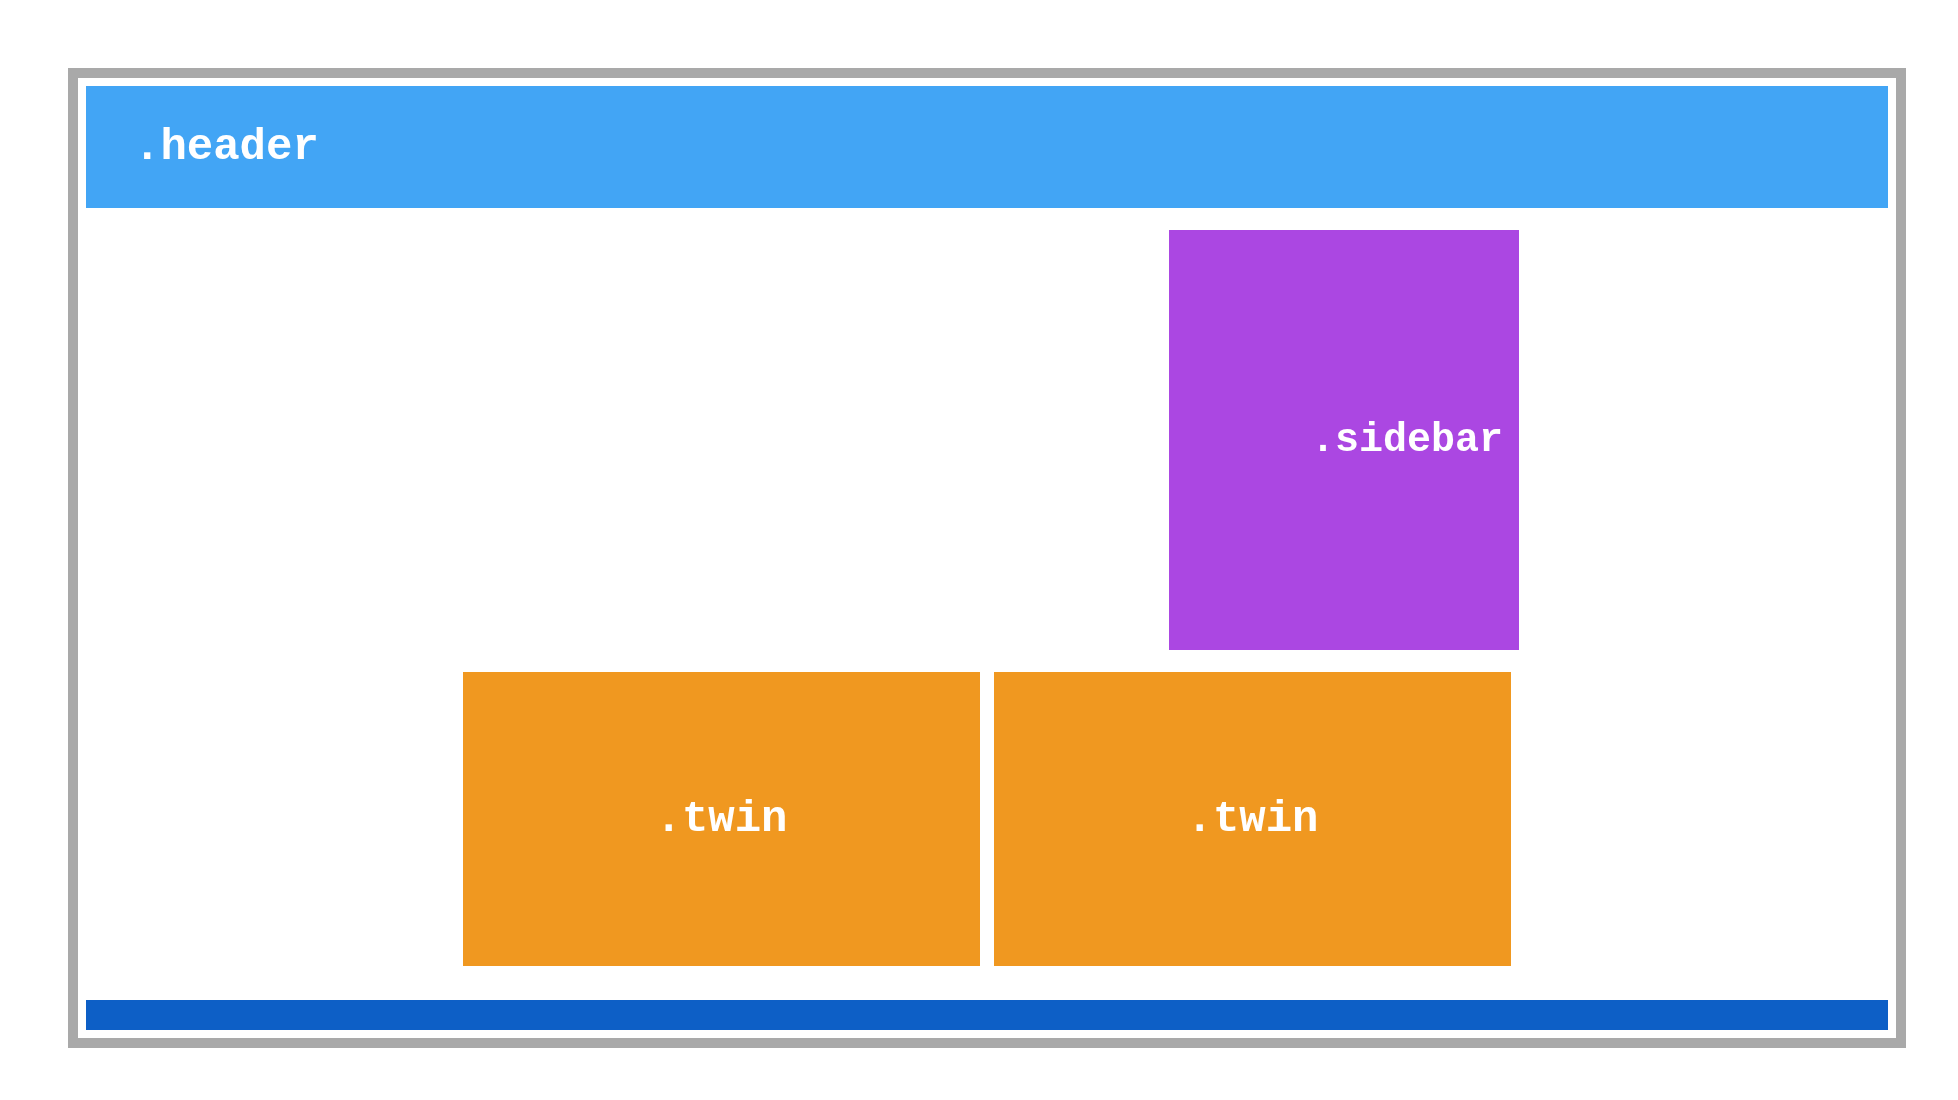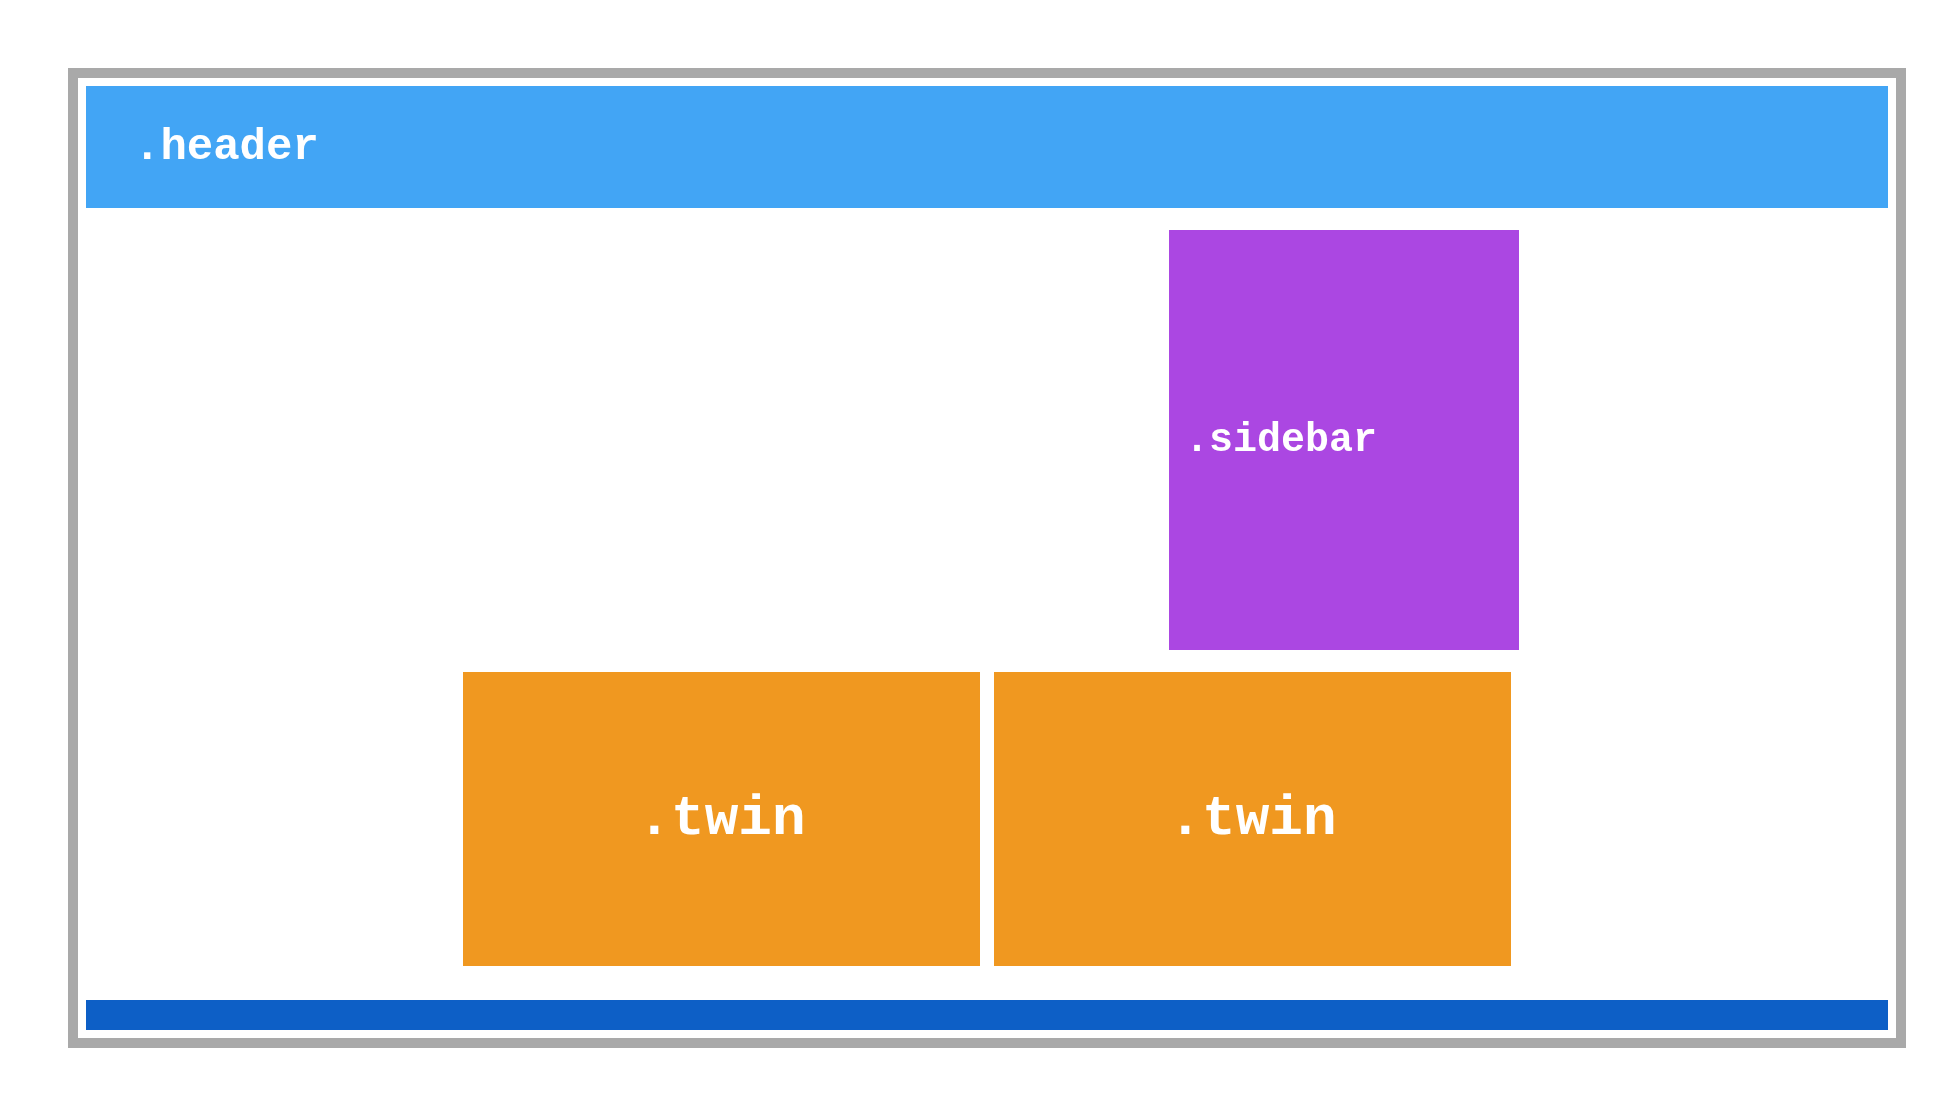--- a/index.html
+++ b/index.html
@@ -50,39 +50,39 @@
       justify-content: center;
       font-size: 40px;
       grid-column: 1;
       grid-row: 1;
     }
     .sidebar {
       background: #ab47e2;
       color: #ffffff;
       display: flex;
       align-items: center;
-      justify-content: flex-start;
+      justify-content: flex-end;
       font-size: 40px;
       grid-column: 2;
       grid-row: 1;
     }
     .twins-row {
       grid-column: 1 / span 2;
       grid-row: 2;
       display: flex;
       gap: 14px;
     }
     .twin {
       background: #f09820;
       color: #ffffff;
       flex: 1;
       display: flex;
       align-items: center;
       justify-content: center;
-      font-size: 56px;
+      font-size: 44px;
     }
     .footer-strip {
       background: #0d5fc6;
       height: 30px;
     }
   </style>
 </head>
 <body>
 
 <div class="outer-frame">

